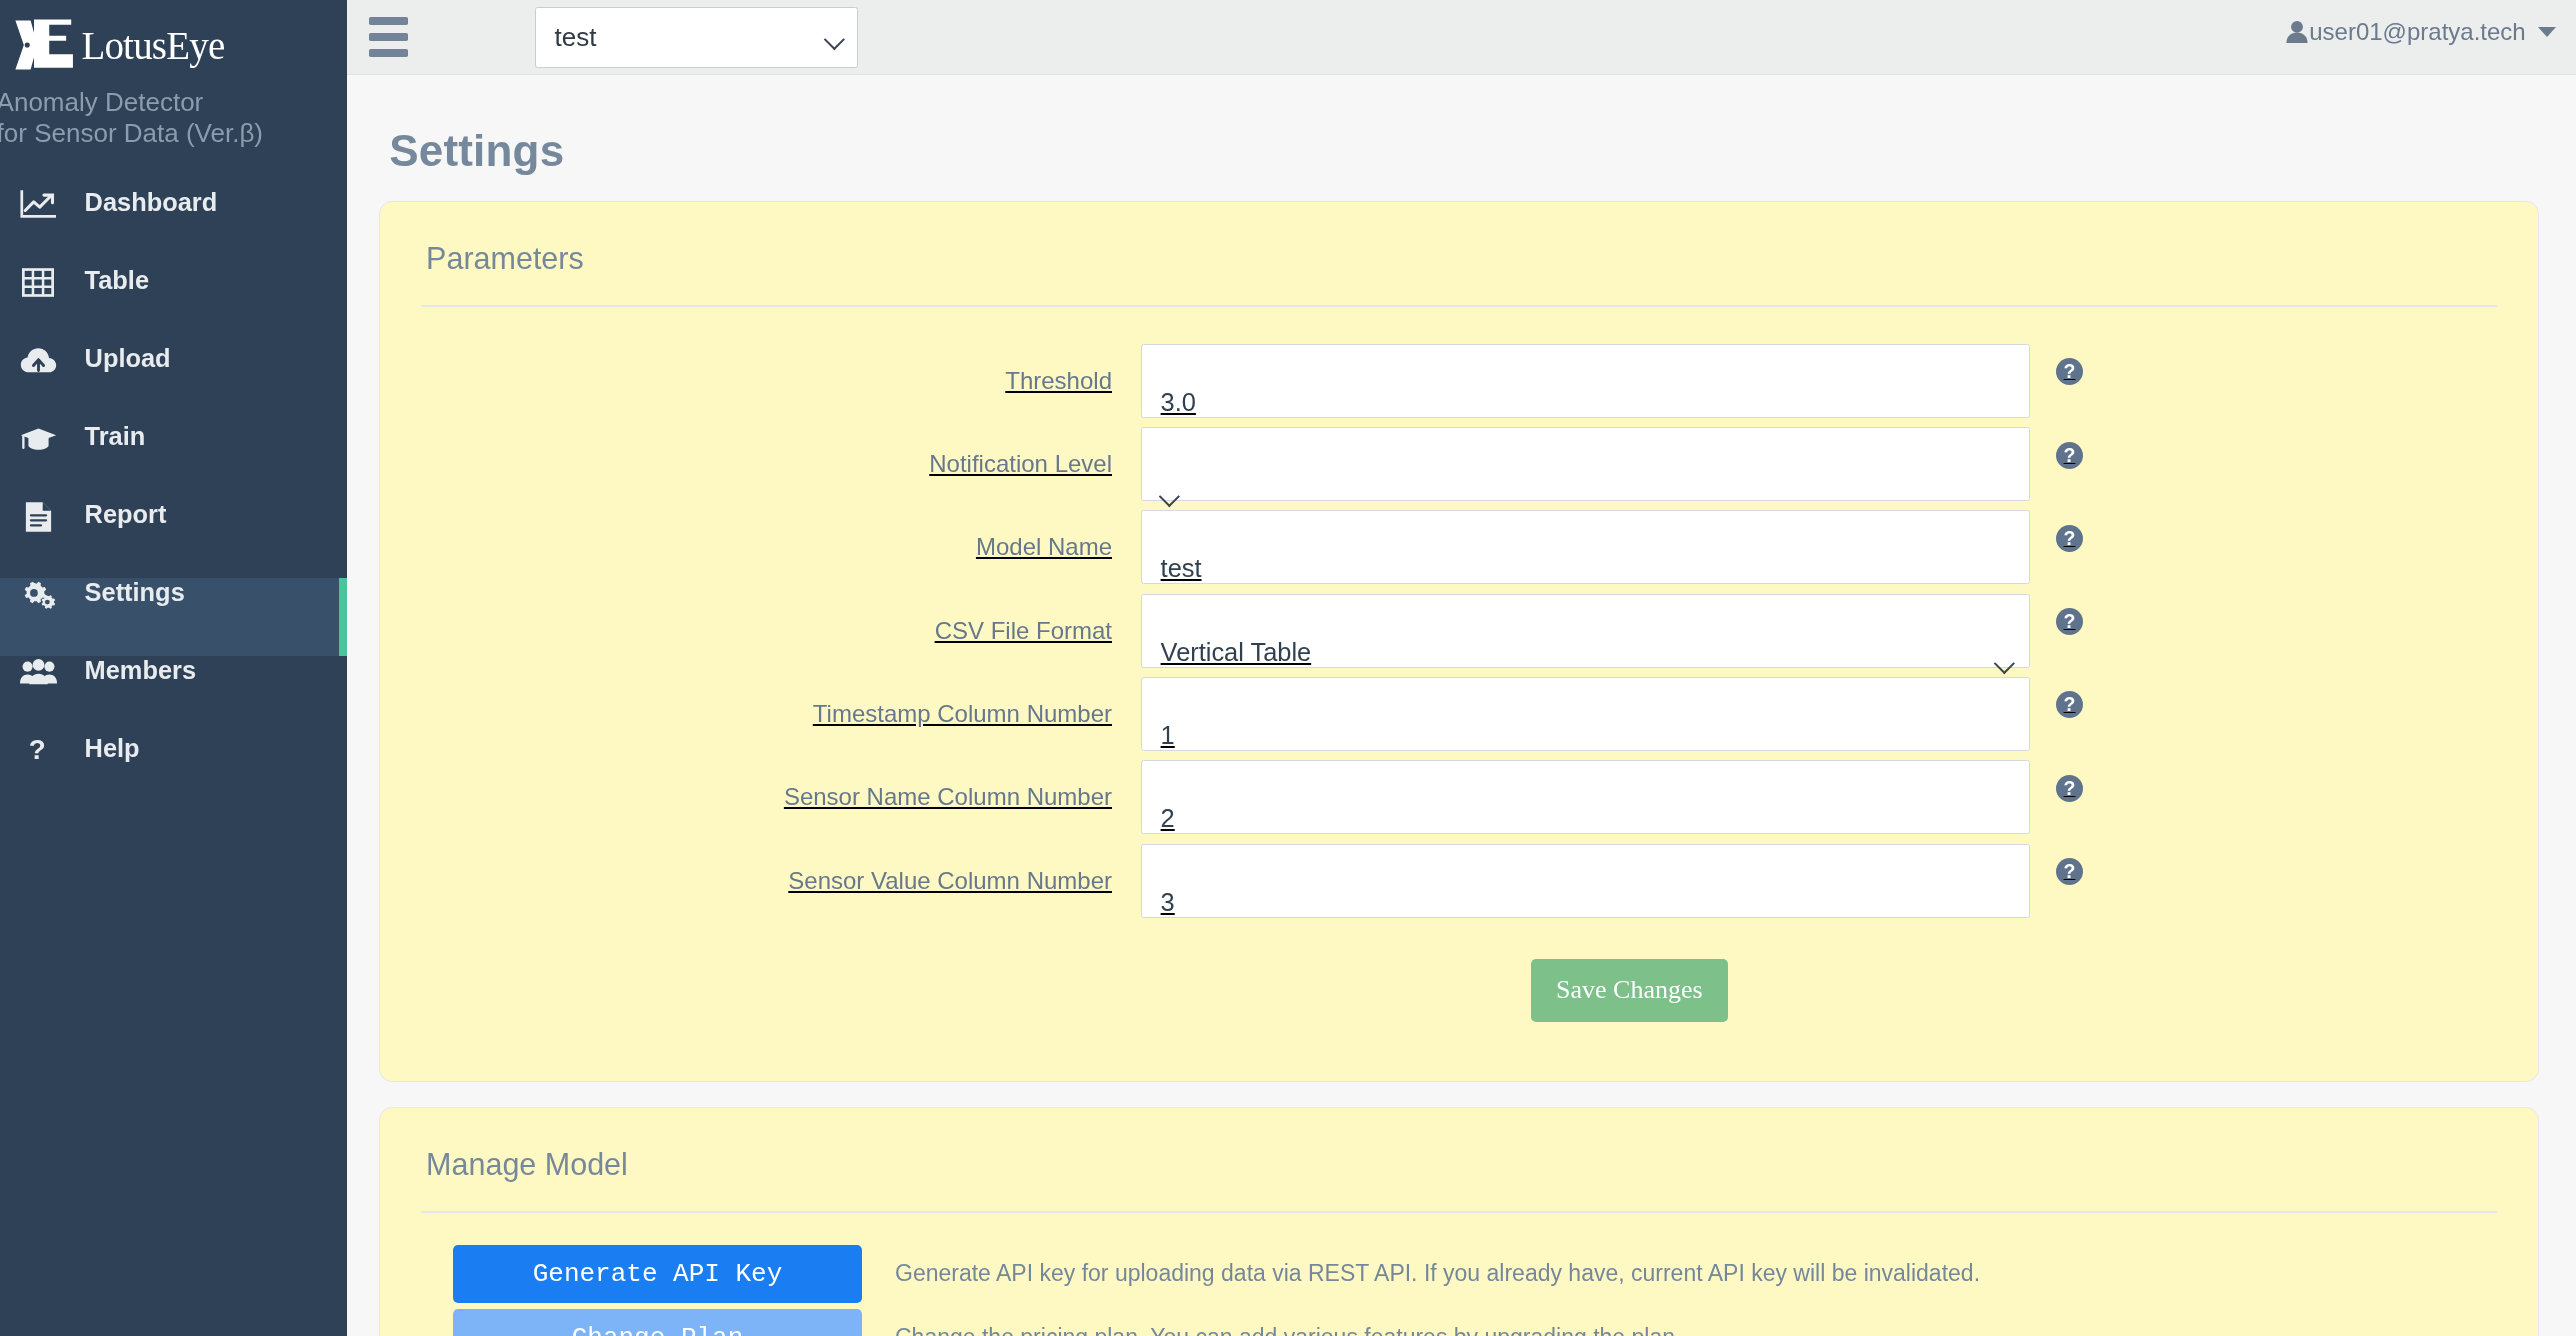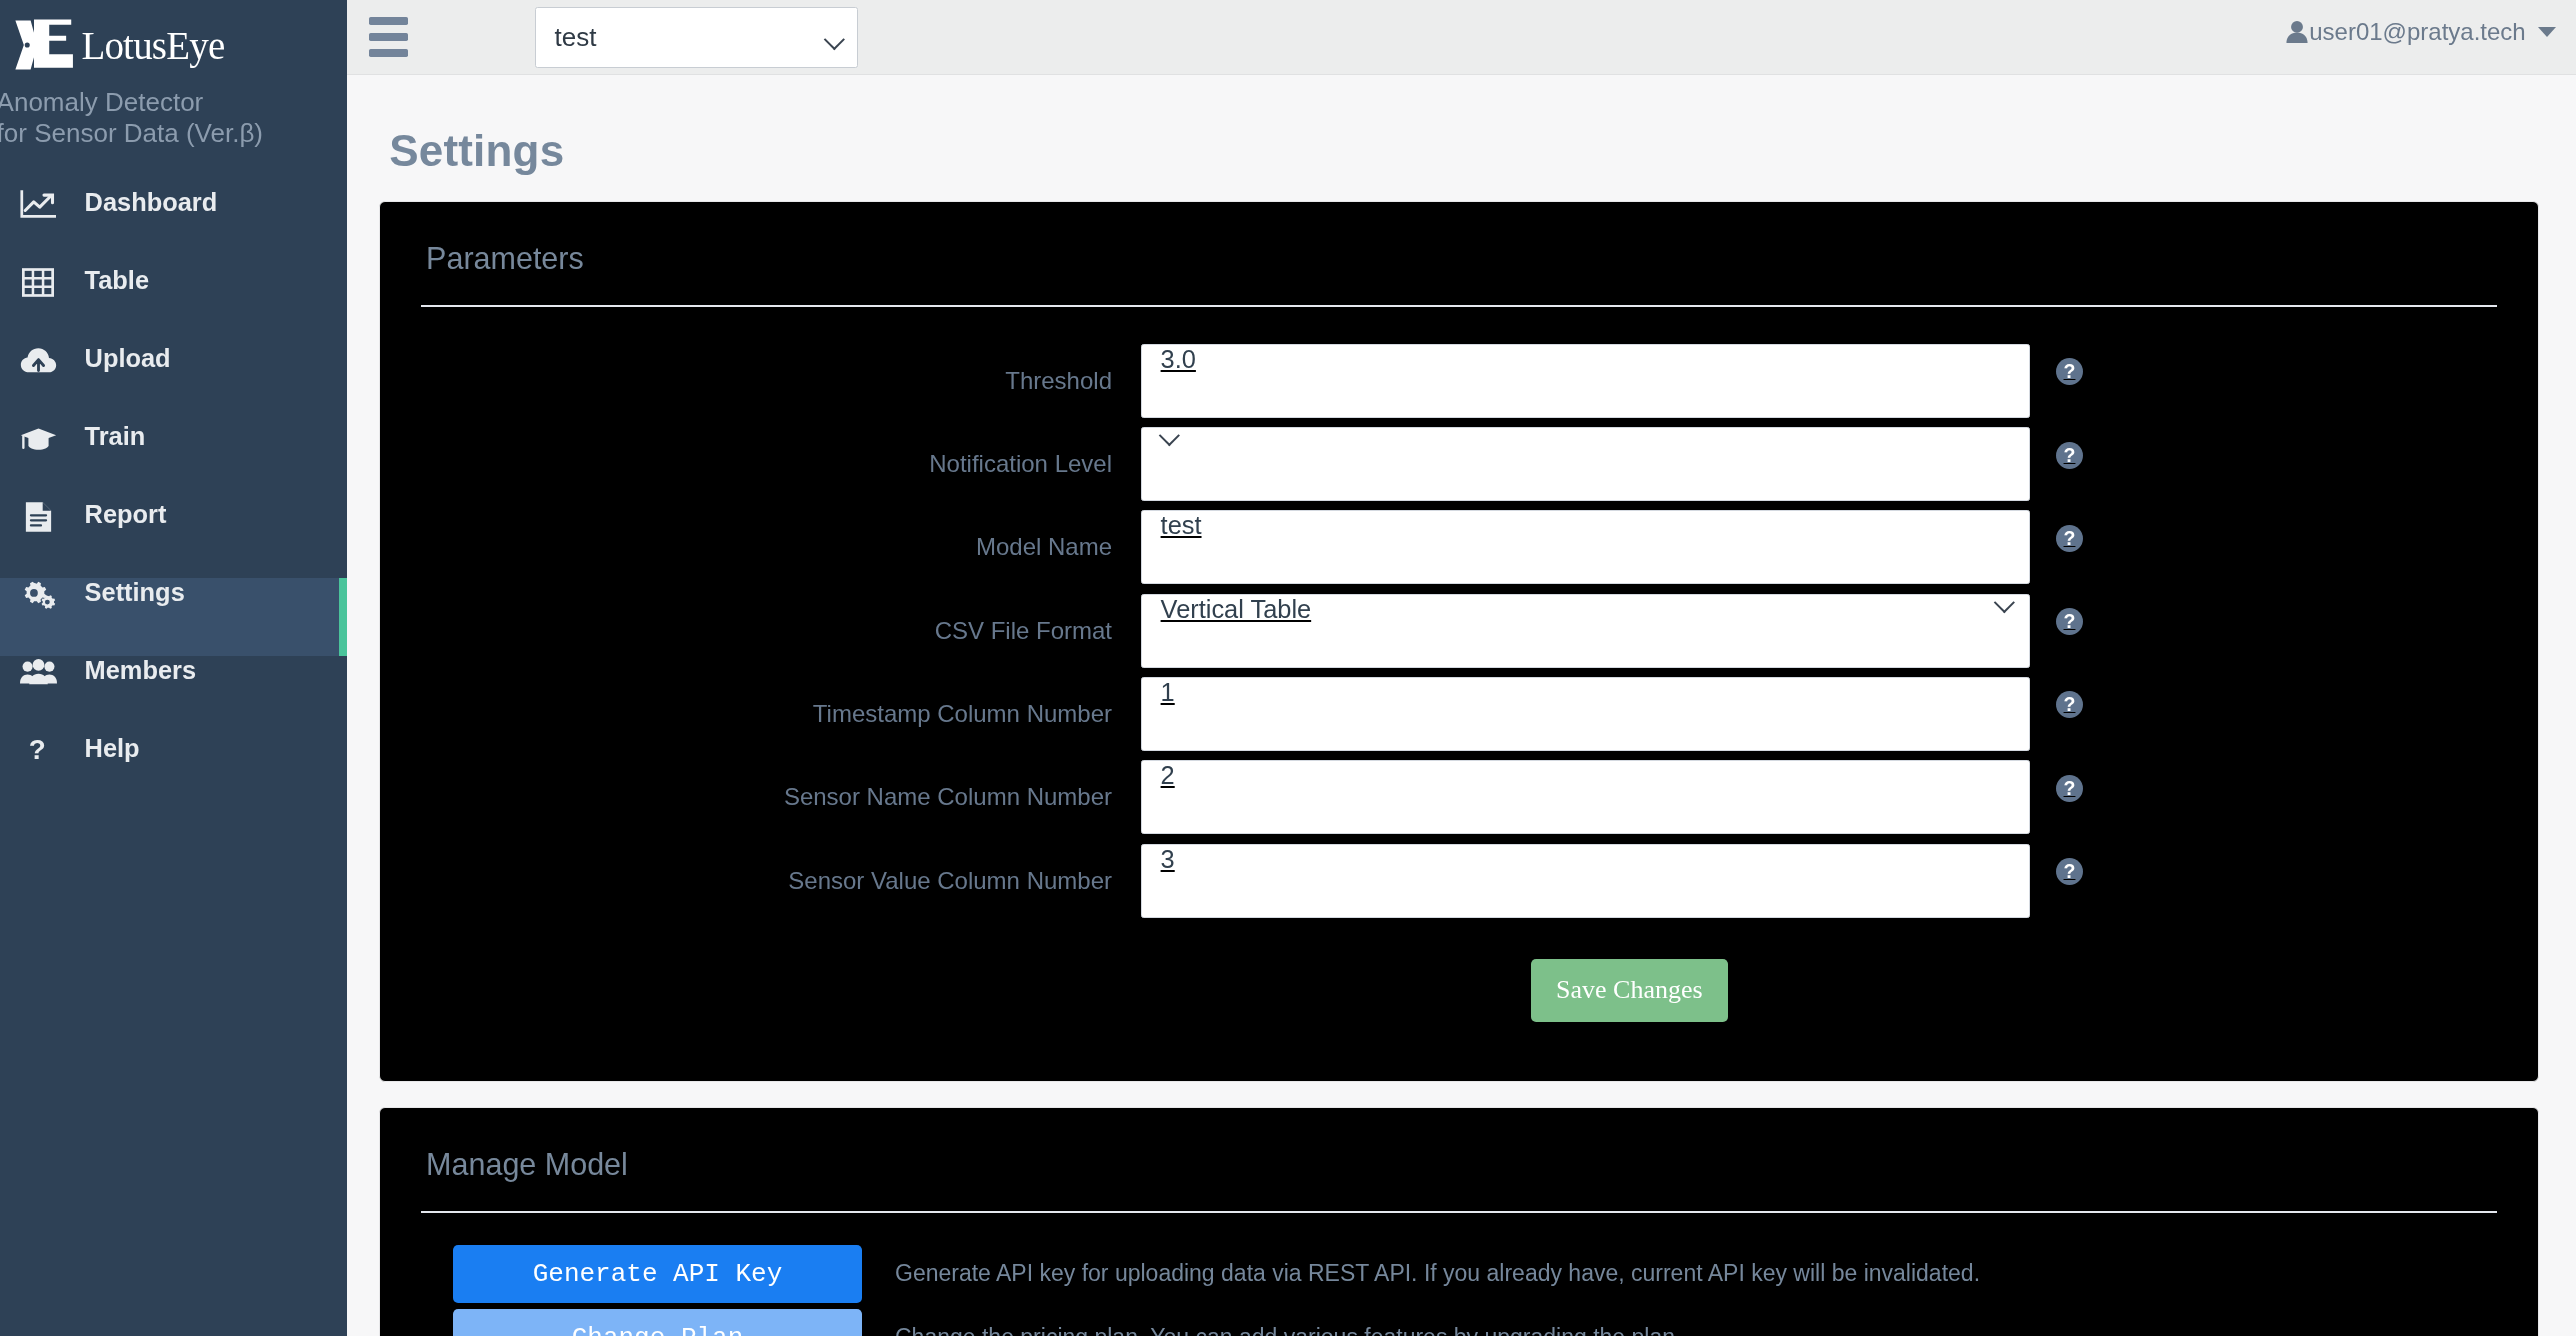--- a/index.html
+++ b/index.html
@@ -218,23 +218,23 @@
 
   #page-title {
     font-size: 44px;
     color: #76889c;
     font-weight: bold;
     padding: 51px 0 25.4px 10.2px;
     letter-spacing: 0.2px;
   }
 
   .card {
-    background: #000000;
+    background: #fef9c3;
     border: 0.8px solid #e7e7e9;
-    border-radius: 6px;
+    border-radius: 13px;
     padding: 32px 41px 0 41px;
   }
 
   .card-title {
     font-size: 30.5px;
     color: #77889b;
     padding: 6.8px 0 29px 5.1px;
   }
 
   .card-divider {
@@ -266,21 +266,21 @@
   }
 
   .form-control {
     width: 889px;
     min-width: 889px;
     height: 74px;
     background: #ffffff;
     border: 0.8px solid #d4d9e0;
     border-radius: 2.5px;
     display: flex;
-    align-items: flex-start;
+    align-items: flex-end;
     padding: 0 15.2px 0 18.6px;
     font-size: 25.4px;
     color: #31404e;
   }
   .form-control .val { flex: 1; }
 
   .help-icon {
     width: 27px;
     height: 27px;
     min-width: 27px;

